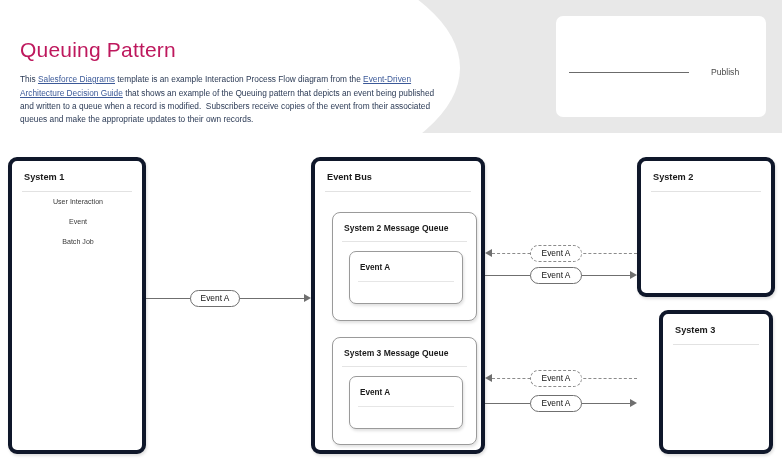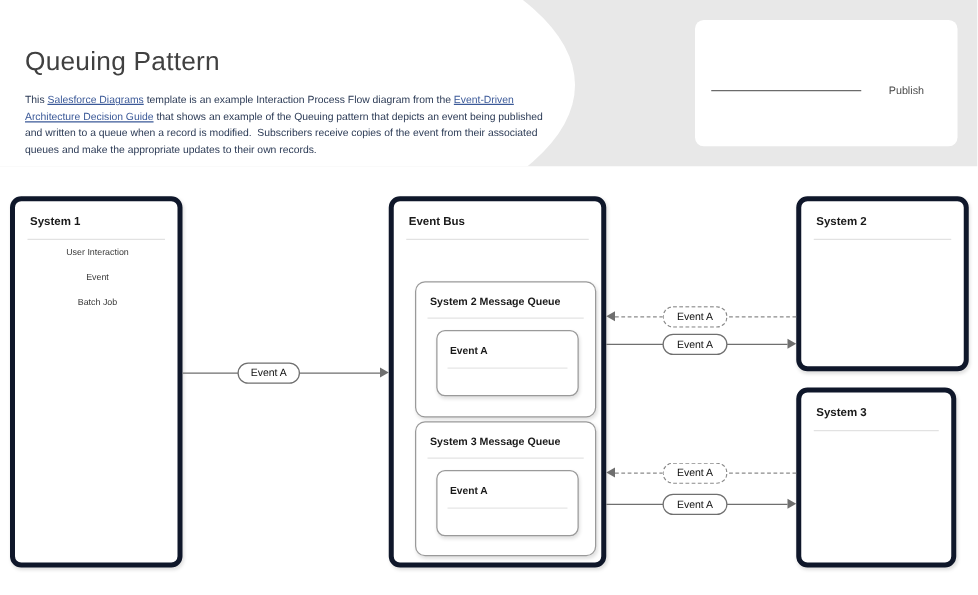--- a/index.html
+++ b/index.html
@@ -27,21 +27,21 @@
     border-radius:50%;
   }
   .banner-white2{
     position:absolute;
     left:0;top:0;width:150px;height:133px;background:#ffffff;
   }
 
   
   .header-block{position:absolute;left:20px;top:38px;width:420px;z-index:5;}
   .page-title{
-    font-size:21px;color:#404040;font-weight:400;
+    font-size:21px;color:#be185d;font-weight:400;
     letter-spacing:.2px;line-height:1.1;margin:0 0 12px 0;
     font-family:"Liberation Sans", sans-serif;
   }
   .page-desc{
     font-size:8.3px;color:#2b3a55;line-height:1.62;margin:0;
     text-align:left;
   }
   .page-desc a{color:#3b5998;text-decoration:underline;}
 
   
@@ -89,29 +89,29 @@
   .dbox-list-item{
     font-size:7.1px;color:#3a3a3a;line-height:1;margin-bottom:13px;
     white-space:nowrap;
     text-align:center;
   }
 
   
   #system1{left:8px;top:157px;width:138px;height:297px;}
   #eventbus{left:311px;top:157px;width:174px;height:297px;}
   #system2{left:637px;top:157px;width:138px;height:140px;}
-  #system3{left:637px;top:310px;width:128px;height:144px;}
+  #system3{left:659px;top:310px;width:114px;height:144px;}
 
   
   .queue{
     position:absolute;
     background:#ffffff;border:1px solid #9a9a9a;border-radius:8px;
     box-sizing:border-box;box-shadow:1px 2px 3px rgba(0,0,0,.12);
   }
-  #queue2{left:17px;top:64px;width:145px;height:109px;}
+  #queue2{left:17px;top:51px;width:145px;height:109px;}
   #queue3{left:17px;top:176px;width:145px;height:108px;}
   .queue-title{
     position:absolute;left:11px;top:10px;
     font-size:8.5px;font-weight:bold;color:#1a1a1a;white-space:nowrap;
   }
   .queue-rule{
     position:absolute;left:9px;right:9px;top:28px;height:0;
     border-top:1px solid #e4e4e4;
   }
 

